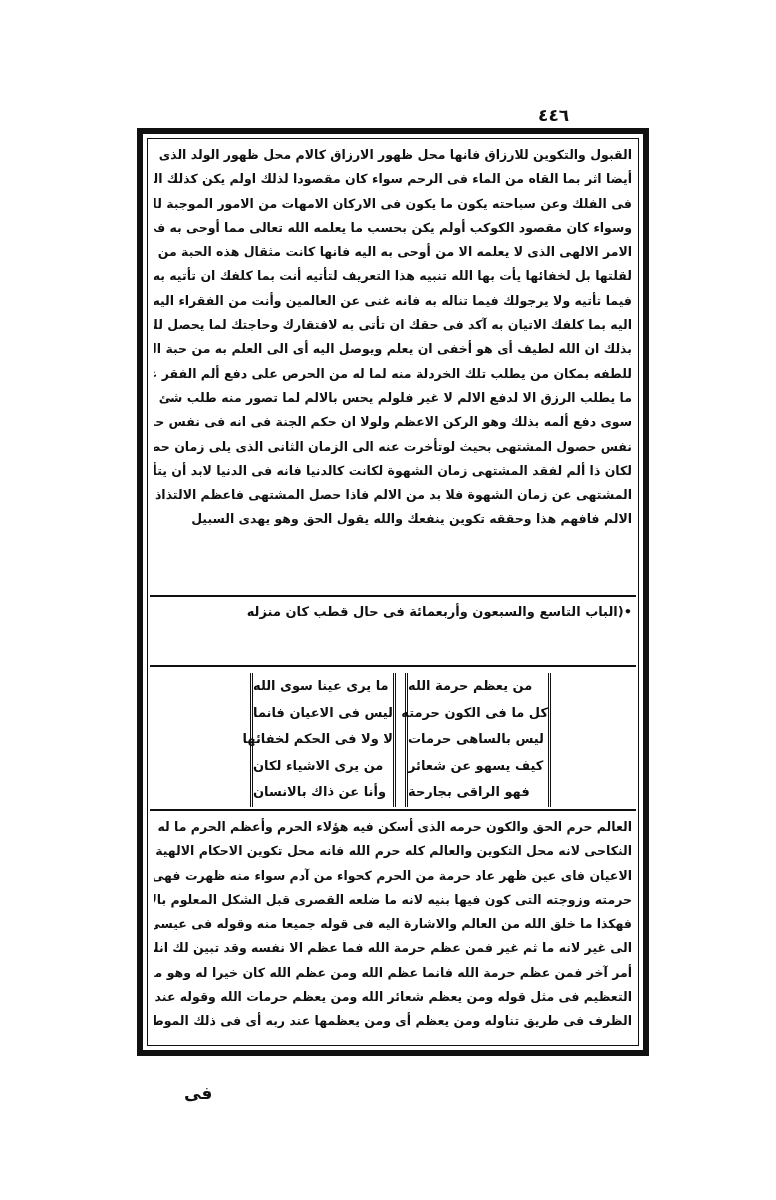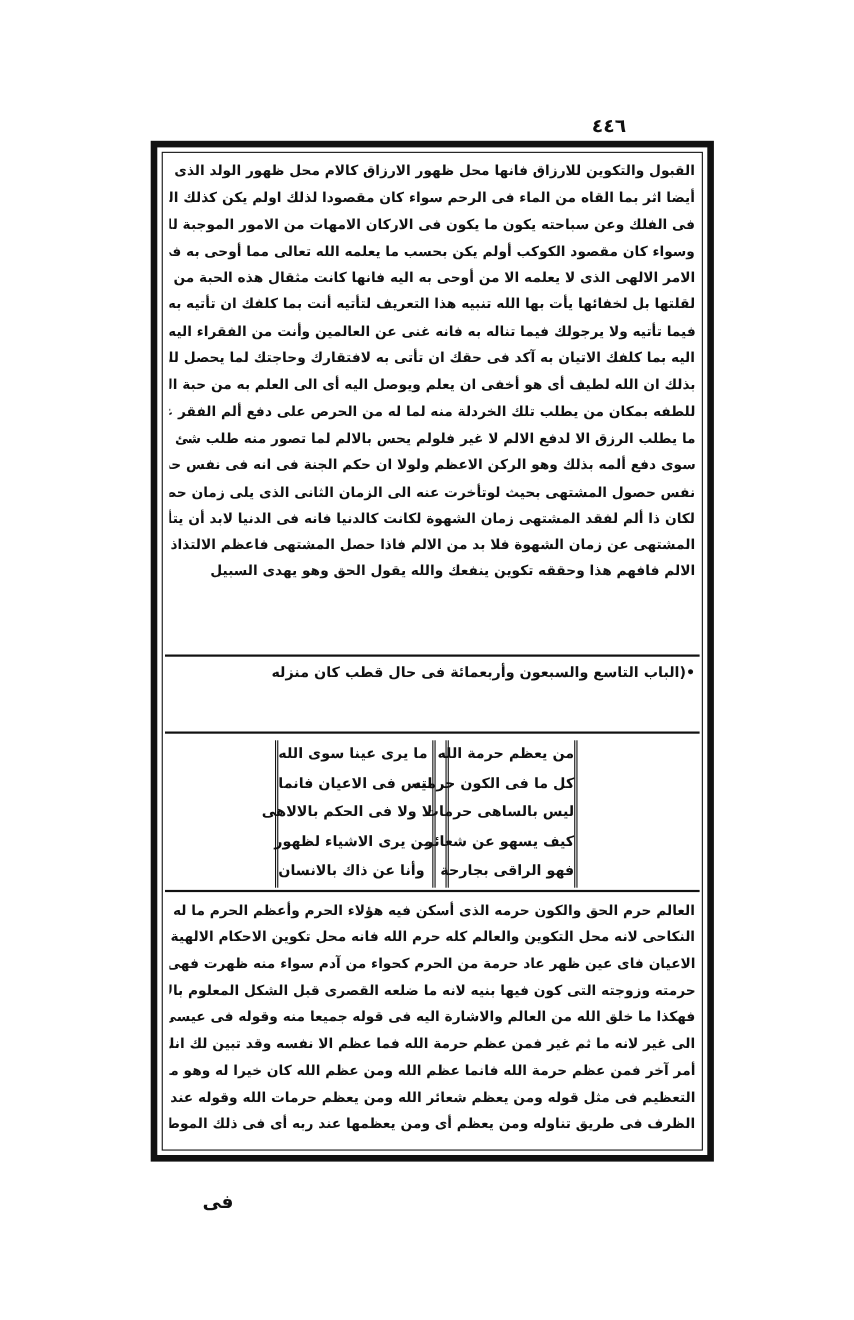--- a/index.html
+++ b/index.html
@@ -56,32 +56,32 @@
 
     <div class="sep" style="top:456px;"></div>
 
     <div class="heading">
       <div>•(الباب التاسع والسبعون وأربعمائة فى حال قطب كان منزله</div>
     </div>
 
     <div class="sep" style="top:526px;"></div>
 
     <div class="poem">
-      <div class="poem-col" style="left:257px; width:120px;">
+      <div class="poem-col" style="left:257px; width:146px;">
         <div class="verse">من يعظم حرمة الله</div>
         <div class="verse">كل ما فى الكون حرمته</div>
         <div class="verse">ليس بالساهى حرمات</div>
         <div class="verse">كيف يسهو عن شعائر</div>
         <div class="verse">فهو الراقى بجارحة</div>
       </div>
       <div class="poem-col" style="left:102px; width:146px;">
         <div class="verse">ما يرى عينا سوى الله</div>
         <div class="verse">ليس فى الاعيان فانما</div>
-        <div class="verse">لا ولا فى الحكم بالالاهى</div>
-        <div class="verse">من يرى الاشياء لظهور</div>
+        <div class="verse">لا ولا فى الحكم لخفائها</div>
+        <div class="verse">من يرى الاشياء لكان</div>
         <div class="verse">وأنا عن ذاك بالانسان</div>
       </div>
     </div>
 
     <div class="sep" style="top:670px;"></div>
 
     <div class="block" style="top:676px;">
       <div class="line">العالم حرم الحق والكون حرمه الذى أسكن فيه هؤلاء الحرم وأعظم الحرم ما له فيه أثر الطبع</div>
       <div class="line">النكاحى لانه محل التكوين والعالم كله حرم الله فانه محل تكوين الاحكام الالهية لظهور</div>
       <div class="line">الاعيان فاى عين ظهر عاد حرمة من الحرم كحواء من آدم سواء منه ظهرت فهى عينه وهو عينها</div>

